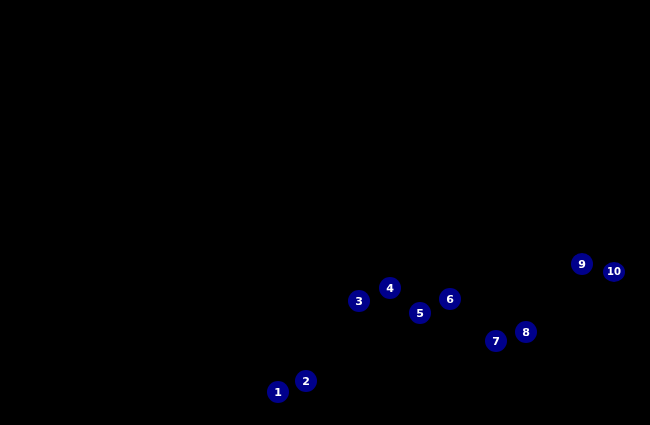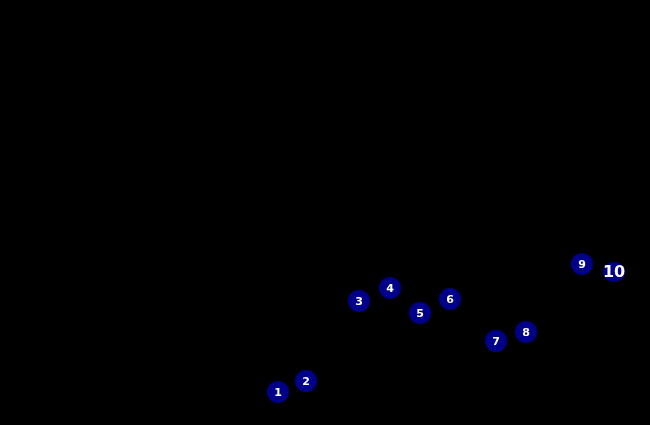--- a/index.html
+++ b/index.html
@@ -34,14 +34,14 @@
 <div id="canvas" style="background: rgb(0, 0, 0); width: 650px; height: 425px;">
     <div class="marker" style="left: 267px; top: 381px; width: 22px; height: 22px; background: rgb(0, 0, 139); color: rgb(255, 255, 255); font-size: 11px;">1</div>
     <div class="marker" style="left: 295px; top: 370px; width: 22px; height: 22px; background: rgb(0, 0, 139); color: rgb(255, 255, 255); font-size: 11px;">2</div>
     <div class="marker" style="left: 348px; top: 290px; width: 22px; height: 22px; background: rgb(0, 0, 139); color: rgb(255, 255, 255); font-size: 11px;">3</div>
     <div class="marker" style="left: 379px; top: 277px; width: 22px; height: 22px; background: rgb(0, 0, 139); color: rgb(255, 255, 255); font-size: 11px;">4</div>
     <div class="marker" style="left: 409px; top: 302px; width: 22px; height: 22px; background: rgb(0, 0, 139); color: rgb(255, 255, 255); font-size: 11px;">5</div>
     <div class="marker" style="left: 439px; top: 288px; width: 22px; height: 22px; background: rgb(0, 0, 139); color: rgb(255, 255, 255); font-size: 11px;">6</div>
     <div class="marker" style="left: 485px; top: 330px; width: 22px; height: 22px; background: rgb(0, 0, 139); color: rgb(255, 255, 255); font-size: 11px;">7</div>
     <div class="marker" style="left: 515px; top: 321px; width: 22px; height: 22px; background: rgb(0, 0, 139); color: rgb(255, 255, 255); font-size: 11px;">8</div>
     <div class="marker" style="left: 571px; top: 253px; width: 22px; height: 22px; background: rgb(0, 0, 139); color: rgb(255, 255, 255); font-size: 11px;">9</div>
-    <div class="marker" style="left: 603px; top: 262px; width: 22px; height: 20px; background: rgb(0, 0, 139); color: rgb(255, 255, 255); font-size: 16px;">10</div>
+    <div class="marker" style="left: 603px; top: 262px; width: 22px; height: 20px; background: rgb(0, 0, 139); color: rgb(255, 255, 255); font-size: 10px;">10</div>
   </div>
 
 </body></html>

